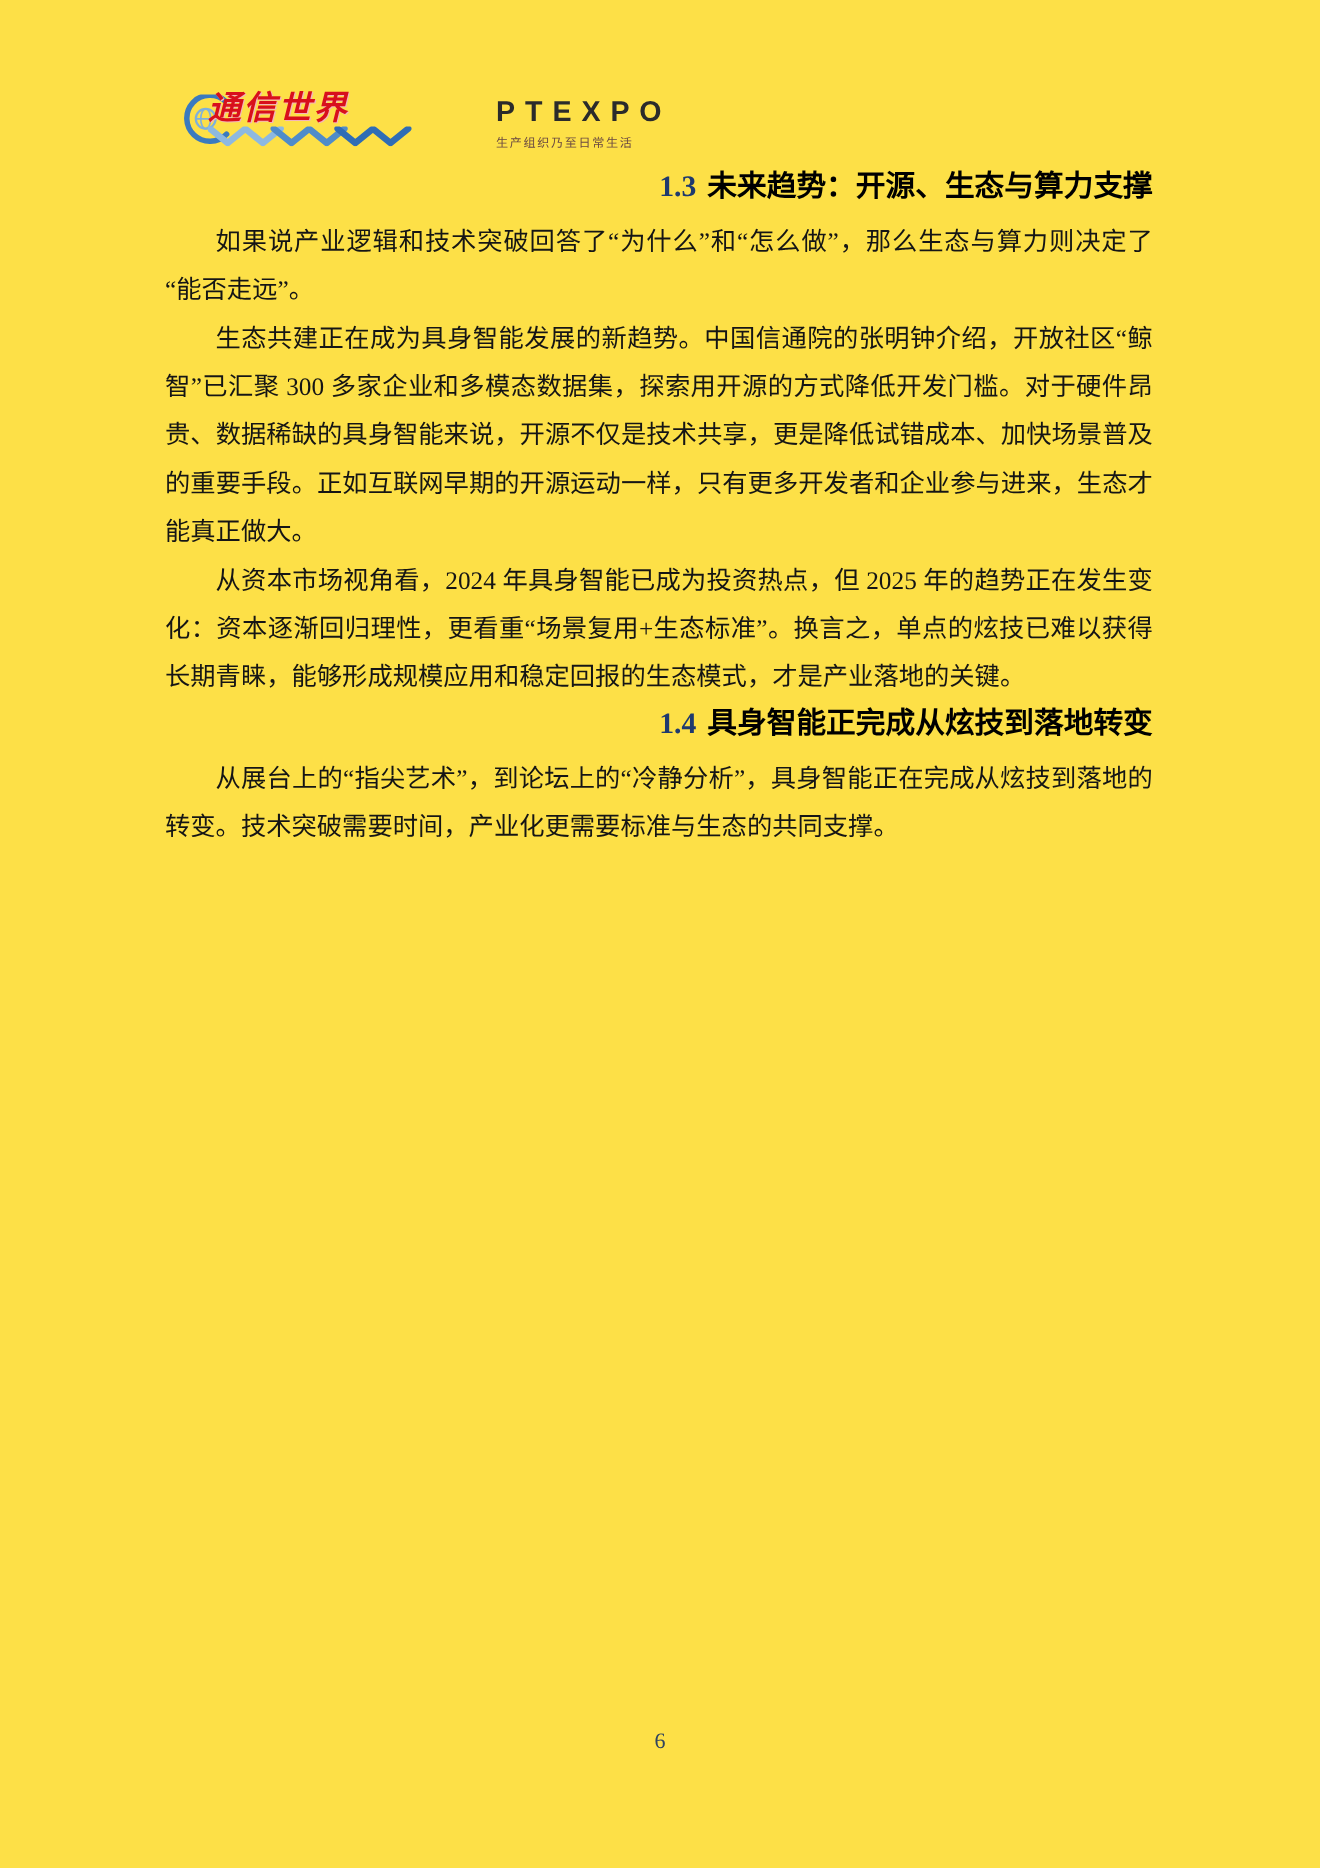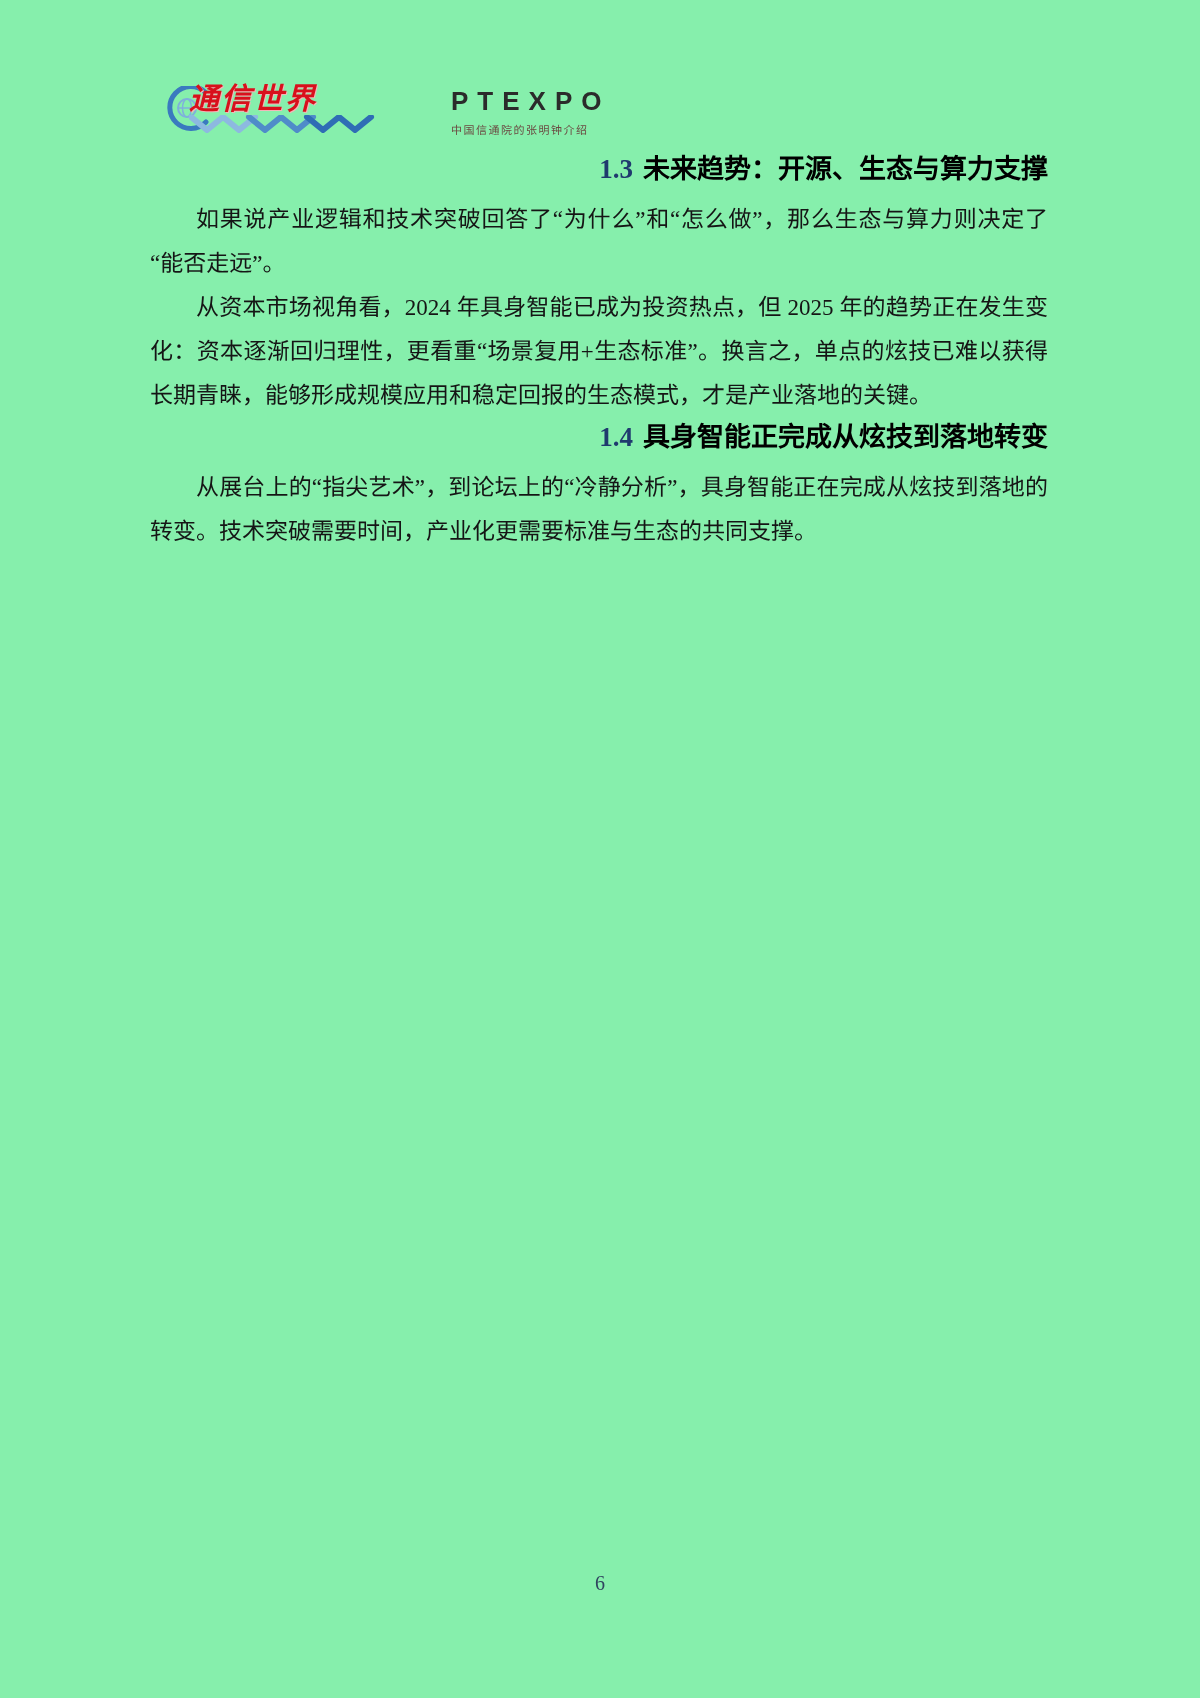--- a/index.html
+++ b/index.html
@@ -8,21 +8,21 @@
     width: 1200px;
     height: 1698px;
     position: relative;
     font-family: "Liberation Serif", "DejaVu Serif", serif;
     color: #1a1a1a;
     overflow: hidden;
   }
   .page {
     position: absolute;
     inset: 0;
-    background: #86efac;
+    background: #fde047;
     padding-left: 13px;
   }
 
   
   .logo-row {
     position: absolute;
     top: 84px;
     left: 165px;
     display: flex;
     align-items: flex-start;
@@ -138,29 +138,30 @@
         <span class="cww-text">通信世界</span>
         <svg class="cww-waves" width="190" height="18" viewBox="0 0 190 18">
           <polyline points="2,2 18,15 34,2 50,15 66,2" fill="none" stroke="#8db9e0" stroke-width="6" stroke-linejoin="round" stroke-linecap="round"></polyline>
           <polyline points="60,2 76,15 92,2 108,15 124,2" fill="none" stroke="#4f8cc9" stroke-width="6" stroke-linejoin="round" stroke-linecap="round"></polyline>
           <polyline points="118,2 134,15 150,2 166,15 182,2" fill="none" stroke="#2f6db5" stroke-width="6" stroke-linejoin="round" stroke-linecap="round"></polyline>
         </svg>
       </div>
     </div>
     <div class="logo-ptexpo">
       <div class="ptexpo-text">PTEXPO</div>
-      <div class="ptexpo-sub">中国信通院的张明钟介绍</div>
+      <div class="ptexpo-sub">生产组织乃至日常生活</div>
     </div>
   </div>
 
   <div class="doc">
 
     <h2 class="sec-heading"><span class="sec-num">1.3</span><span>未来趋势：开源、生态与算力支撑</span></h2>
 
     <p class="body-para">如果说产业逻辑和技术突破回答了“为什么”和“怎么做”，那么生态与算力则决定了“能否走远”。</p>
+    <p class="body-para">生态共建正在成为具身智能发展的新趋势。中国信通院的张明钟介绍，开放社区“鲸智”已汇聚 300 多家企业和多模态数据集，探索用开源的方式降低开发门槛。对于硬件昂贵、数据稀缺的具身智能来说，开源不仅是技术共享，更是降低试错成本、加快场景普及的重要手段。正如互联网早期的开源运动一样，只有更多开发者和企业参与进来，生态才能真正做大。</p>
     <p class="body-para">从资本市场视角看，2024 年具身智能已成为投资热点，但 2025 年的趋势正在发生变化：资本逐渐回归理性，更看重“场景复用+生态标准”。换言之，单点的炫技已难以获得长期青睐，能够形成规模应用和稳定回报的生态模式，才是产业落地的关键。</p>
 
     <h2 class="sec-heading sec-heading-2"><span class="sec-num">1.4</span><span>具身智能正完成从炫技到落地转变</span></h2>
 
     <p class="body-para">从展台上的“指尖艺术”，到论坛上的“冷静分析”，具身智能正在完成从炫技到落地的转变。技术突破需要时间，产业化更需要标准与生态的共同支撑。</p>
 
   </div>
 
   <div class="page-number">6</div>
 

